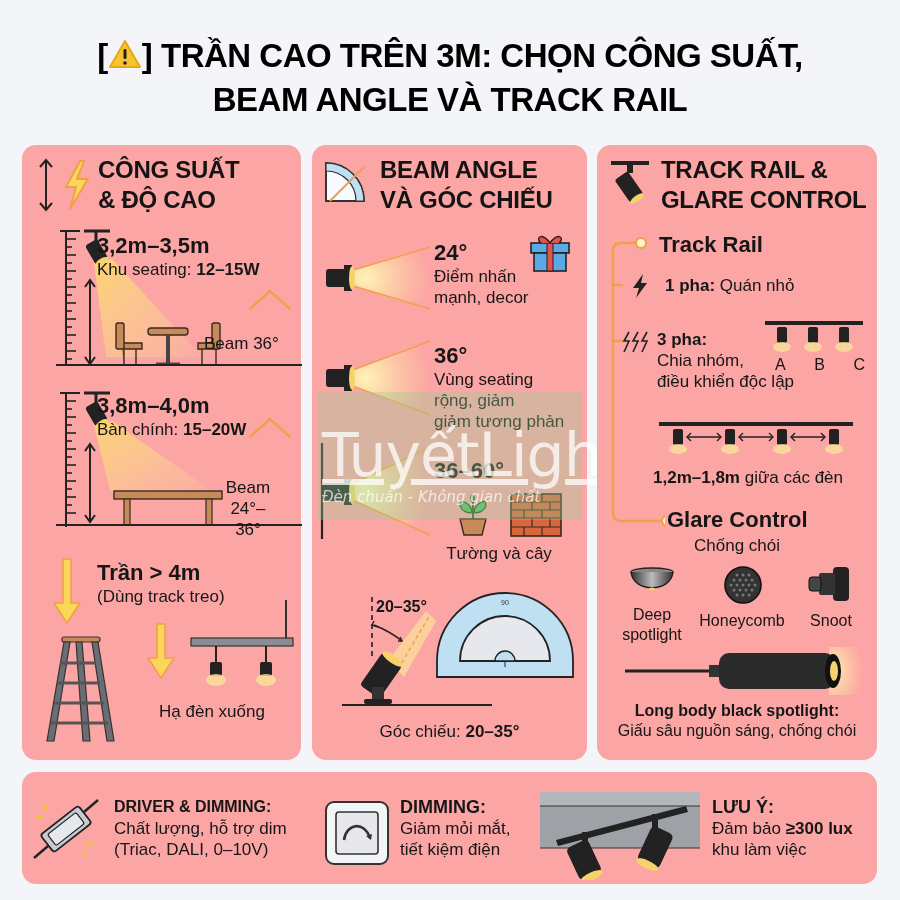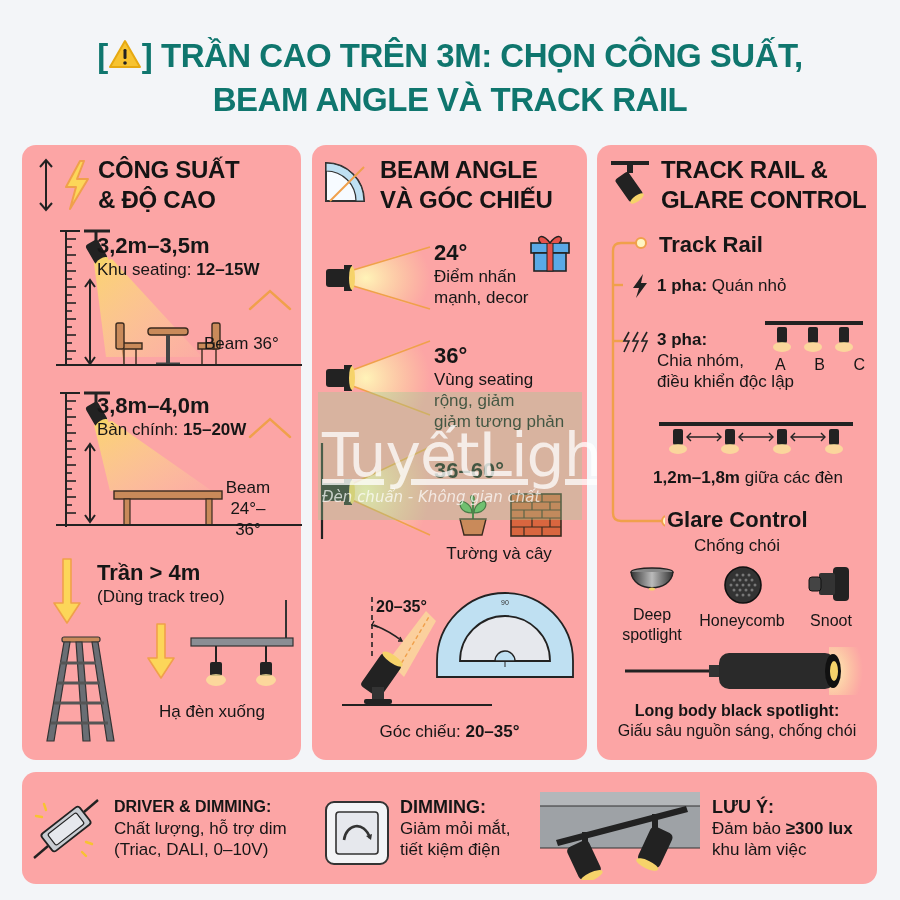--- a/index.html
+++ b/index.html
@@ -6,21 +6,21 @@
   html, body { width: 900px; height: 900px; overflow: hidden; }
   body {
     background: #f3f5f8;
     font-family: "Liberation Sans", "DejaVu Sans", sans-serif;
     color: #161616;
     position: relative;
   }
   .title {
     position: absolute; left: 0; top: 34px; width: 900px;
     text-align: center; font-weight: 700; font-size: 33px; line-height: 44px;
-    letter-spacing: -0.5px; color: #0f766e;
+    letter-spacing: -0.5px; color: #000000;
   }
   .title .warn { display: inline-block; width: 34px; height: 30px; vertical-align: -2px; }
   .panel {
     position: absolute; background: #fca5a5; border-radius: 14px;
   }
   .p-left { left: 22px; top: 145px; width: 279px; height: 615px; }
   .p-mid { left: 312px; top: 145px; width: 275px; height: 615px; }
   .p-right { left: 597px; top: 145px; width: 280px; height: 615px; }
   .p-bottom { left: 22px; top: 772px; width: 855px; height: 112px; }
   .abs { position: absolute; }
@@ -359,21 +359,21 @@
     <circle cx="36" cy="10" r="5" fill="#fff5c2" stroke="#f0a04b" stroke-width="2"></circle>
     <circle cx="62" cy="288" r="5" fill="#fff5c2" stroke="#f0a04b" stroke-width="2"></circle>
     <line x1="8" y1="52" x2="18" y2="52" stroke="#f0a04b" stroke-width="2.4"></line>
     <line x1="8" y1="108" x2="18" y2="108" stroke="#f0a04b" stroke-width="2.4"></line>
   </svg>
   <div class="abs t22b" style="left:62px;top:87px">Track Rail</div>
 
   <svg class="abs" style="left:34px;top:128px" width="18" height="26" viewBox="0 0 18 26">
     <path d="M12 1 L2 15 L8 15 L5 25 L16 10 L10 10 Z" fill="#222"></path>
   </svg>
-  <div class="abs t17" style="left:60px;top:130px">
+  <div class="abs t17" style="left:68px;top:130px">
     <span class="b">1 pha:</span> <span>Quán nhỏ</span>
   </div>
 
   <svg class="abs" style="left:24px;top:186px" width="30" height="22" viewBox="0 0 30 22">
     <g stroke="#222" stroke-width="1.6" fill="none">
       <path d="M8 1 L3 10 L8 10 L3 21"></path>
         <path d="M17 1 L12 10 L17 10 L12 21"></path>
         <path d="M26 1 L21 10 L26 10 L21 21"></path>
     </g>
   </svg>

